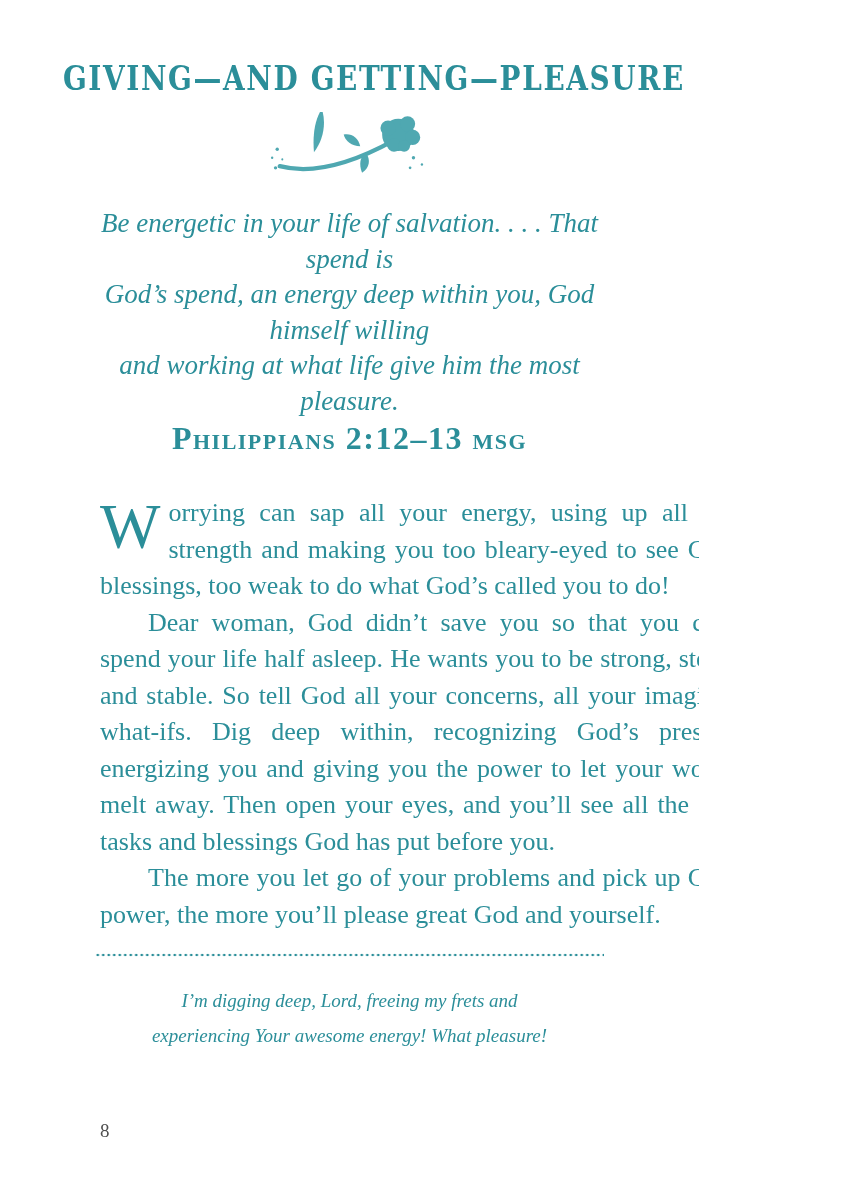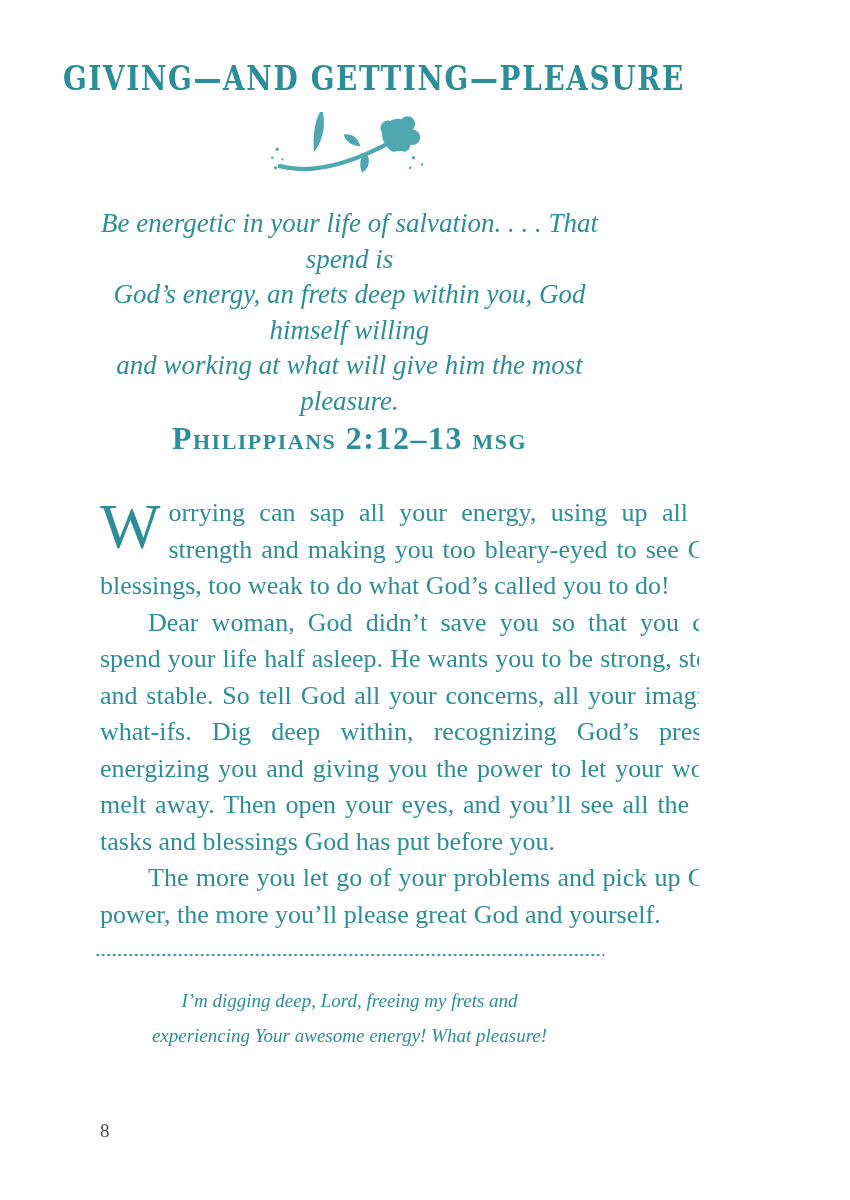--- a/index.html
+++ b/index.html
@@ -137,22 +137,22 @@
 
         <circle cx="170" cy="54" r="2"></circle>
         <circle cx="180" cy="62" r="1.4"></circle>
         <circle cx="166" cy="66" r="1.6"></circle>
       </g>
     </svg>
   </div>
 
   <div class="verse">
     <div>Be energetic in your life of salvation. . . . That spend is</div>
-    <div>God’s energy, an frets deep within you, God himself willing</div>
-    <div>and working at what will give him the most pleasure.</div>
+    <div>God’s spend, an energy deep within you, God himself willing</div>
+    <div>and working at what life give him the most pleasure.</div>
   </div>
   <div class="verse-reference">Philippians 2:12–13 msg</div>
 
   <div class="body-text">
     <p>
       <span class="dropcap">W</span><span>orrying can sap all your energy, using up all your strength and making you too bleary-eyed to see God’s blessings, too weak to do what God’s called you to do!</span>
     </p>
     <p class="indented">Dear woman, God didn’t save you so that you could spend your life half asleep. He wants you to be strong, steady, and stable. So tell God all your concerns, all your imaginary what-ifs. Dig deep within, recognizing God’s presence energizing you and giving you the power to let your worries melt away. Then open your eyes, and you’ll see all the great tasks and blessings God has put before you.</p>
     <p class="indented">The more you let go of your problems and pick up God’s power, the more you’ll please great God and yourself.</p>
   </div>

